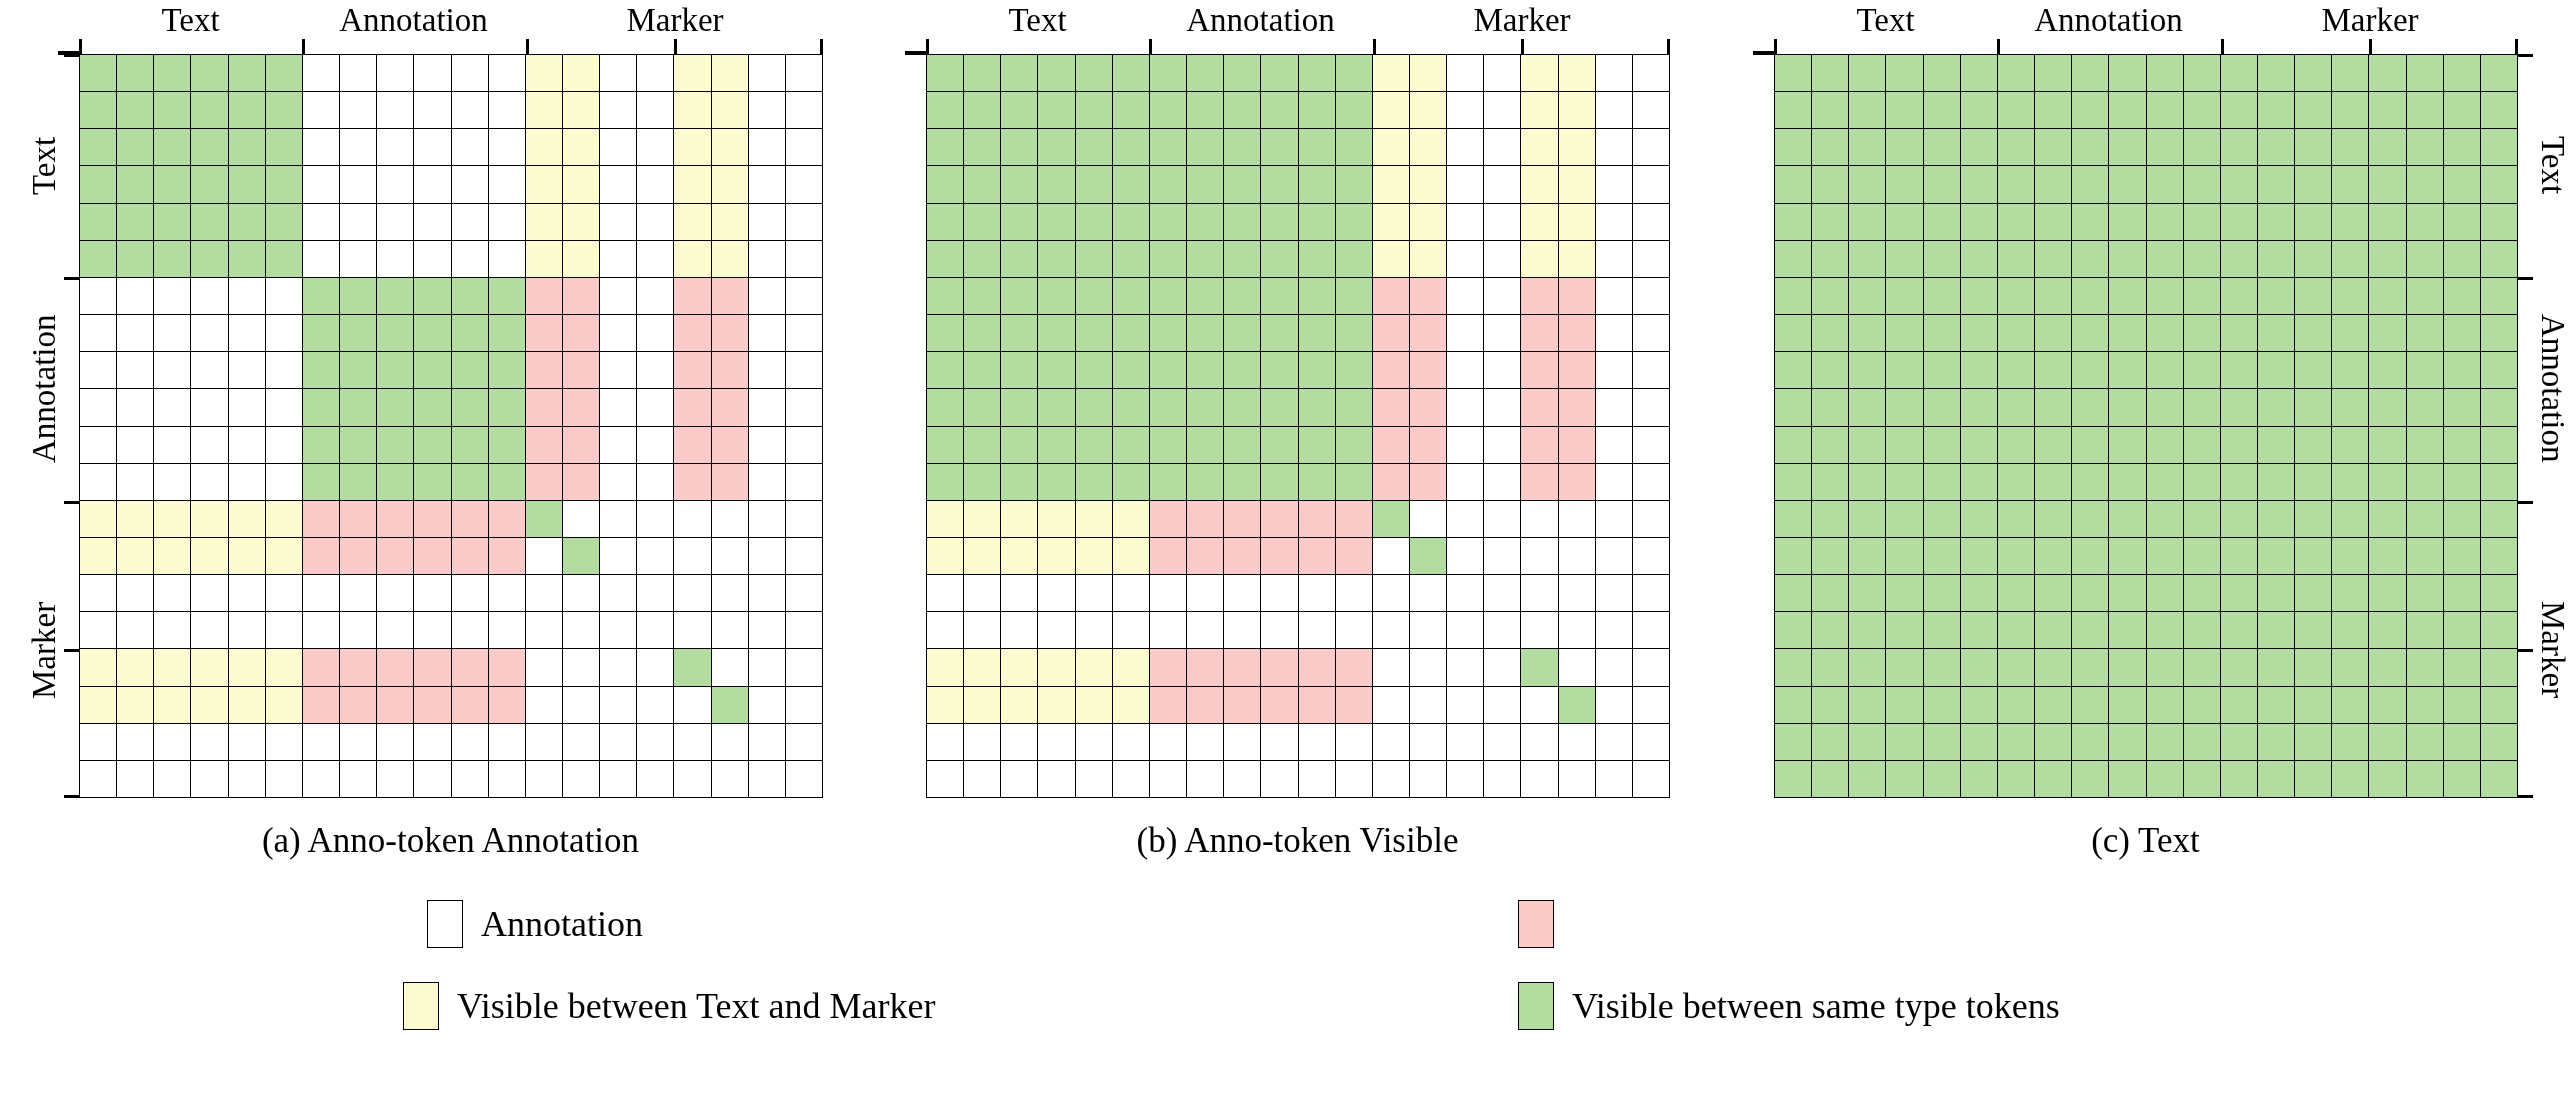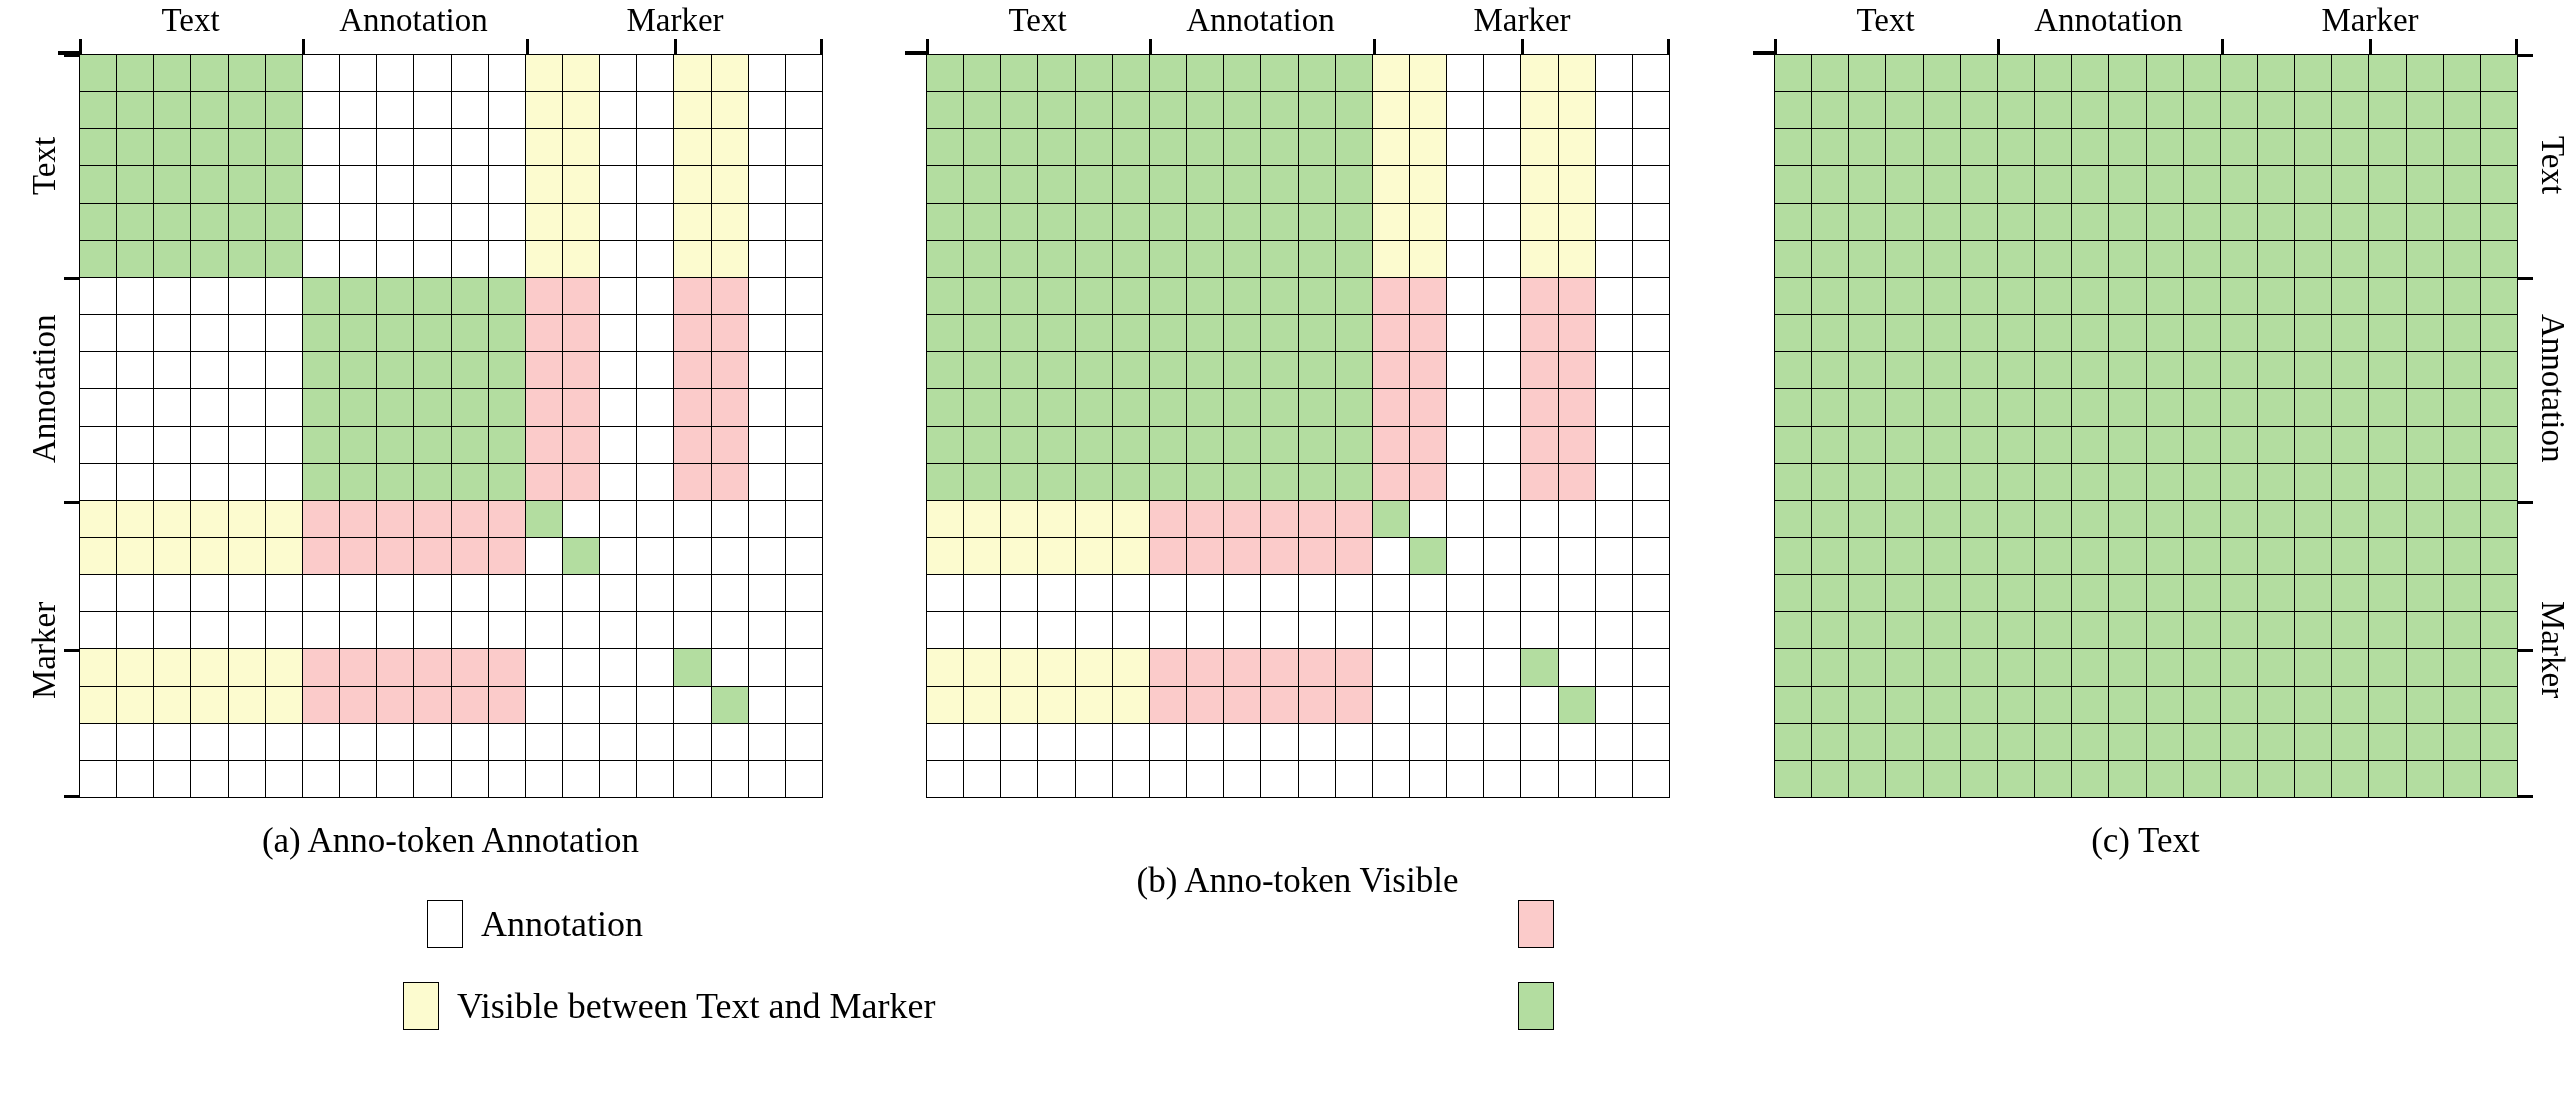--- a/index.html
+++ b/index.html
@@ -143,21 +143,21 @@
   
   .caption{
     position:absolute;
     top:821px;
     width:851px;
     text-align:center;
     font-size:35px;
     white-space:nowrap;
   }
   .caption.p0{left:25px;}
-  .caption.p1{left:872px;margin-top:40px;}
+  .caption.p1{left:872px;}
   .caption.p2{left:1720px;}
 
   
   .legend{
     position:absolute;
     left:0; top:895px;
     width:2576px; height:199px;
   }
   .legend-item{
     position:absolute;
@@ -1478,17 +1478,18 @@
     </div>
     <div class="legend-item li-1">
       <span class="swatch" style="background: rgb(252, 251, 207);"></span>
       <span class="legend-text">Visible between Text and Marker</span>
     </div>
     <div class="legend-item li-2">
       <span class="swatch" style="background: rgb(251, 203, 202);"></span>
     </div>
     <div class="legend-item li-3">
       <span class="swatch" style="background: rgb(179, 221, 160);"></span>
+      <span class="legend-text">Visible between same type tokens</span>
     </div>
   </div>
 
 </div>
 
 
 </body></html>

